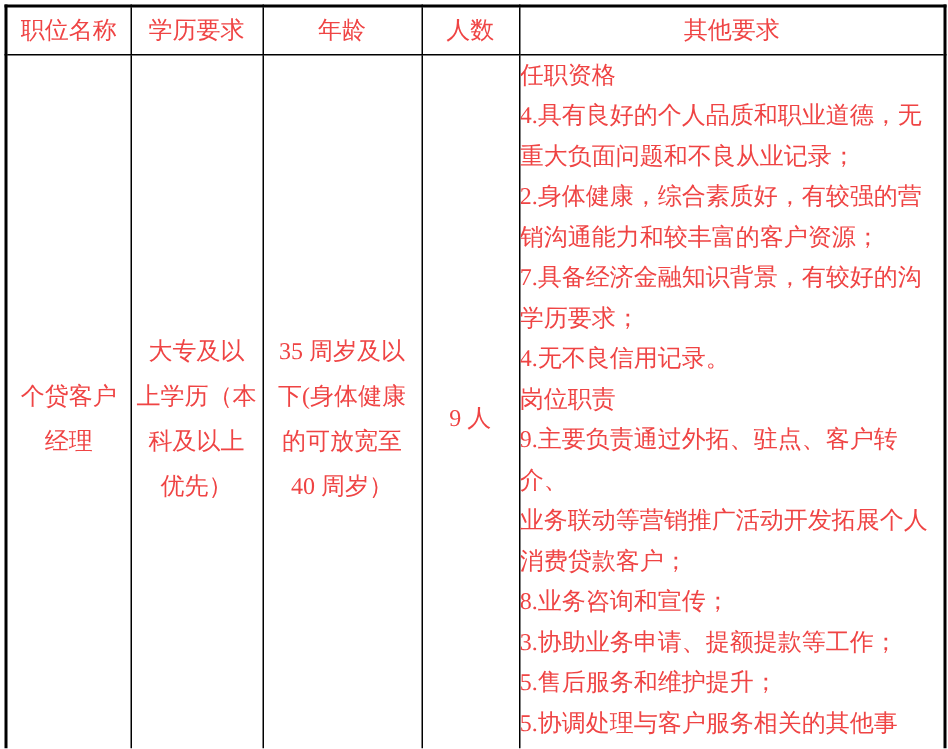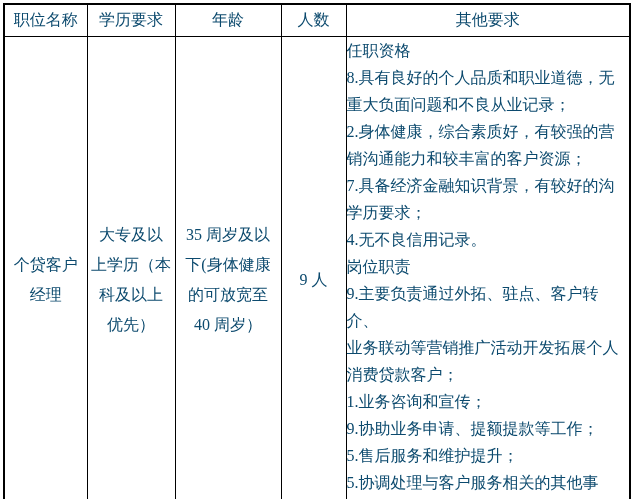--- a/index.html
+++ b/index.html
@@ -5,21 +5,21 @@
   html, body {
     margin: 0;
     padding: 0;
     background: #ffffff;
   }
   .page {
     position: relative;
     width: 632px;
     height: 499px;
     background: #ffffff;
-    color: #0c4a6e;
+    color: #ef4444;
     font-family: "Liberation Serif", "DejaVu Serif", serif;
     overflow: hidden;
   }
   .table-wrap {
     position: absolute;
     left: 3px;
     top: 3px;
   }
   table.job-table {
     border-collapse: collapse;
@@ -110,37 +110,37 @@
                 <div class="line">40 周岁）</div>
               </div>
           </td>
           <td class="center-cell">
             <div class="line">9 人</div>
           </td>
           <td class="other-cell">
             <div>
               <div class="sec-title">任职资格</div>
               <div>
-                  <div class="line">8.具有良好的个人品质和职业道德，无</div>
+                  <div class="line">4.具有良好的个人品质和职业道德，无</div>
                   <div class="line">重大负面问题和不良从业记录；</div>
                   <div class="line">2.身体健康，综合素质好，有较强的营</div>
                   <div class="line">销沟通能力和较丰富的客户资源；</div>
                   <div class="line">7.具备经济金融知识背景，有较好的沟</div>
                   <div class="line">学历要求；</div>
                   <div class="line">4.无不良信用记录。</div>
                 </div>
             </div>
             <div>
               <div class="sec-title">岗位职责</div>
               <div>
                   <div class="line">9.主要负责通过外拓、驻点、客户转介、</div>
                   <div class="line">业务联动等营销推广活动开发拓展个人</div>
                   <div class="line">消费贷款客户；</div>
-                  <div class="line">1.业务咨询和宣传；</div>
-                  <div class="line">9.协助业务申请、提额提款等工作；</div>
+                  <div class="line">8.业务咨询和宣传；</div>
+                  <div class="line">3.协助业务申请、提额提款等工作；</div>
                   <div class="line">5.售后服务和维护提升；</div>
                   <div class="line">5.协调处理与客户服务相关的其他事</div>
                   <div class="line">项。</div>
                 </div>
             </div>
           </td>
         </tr>
       </tbody>
     </table>
   </div>

